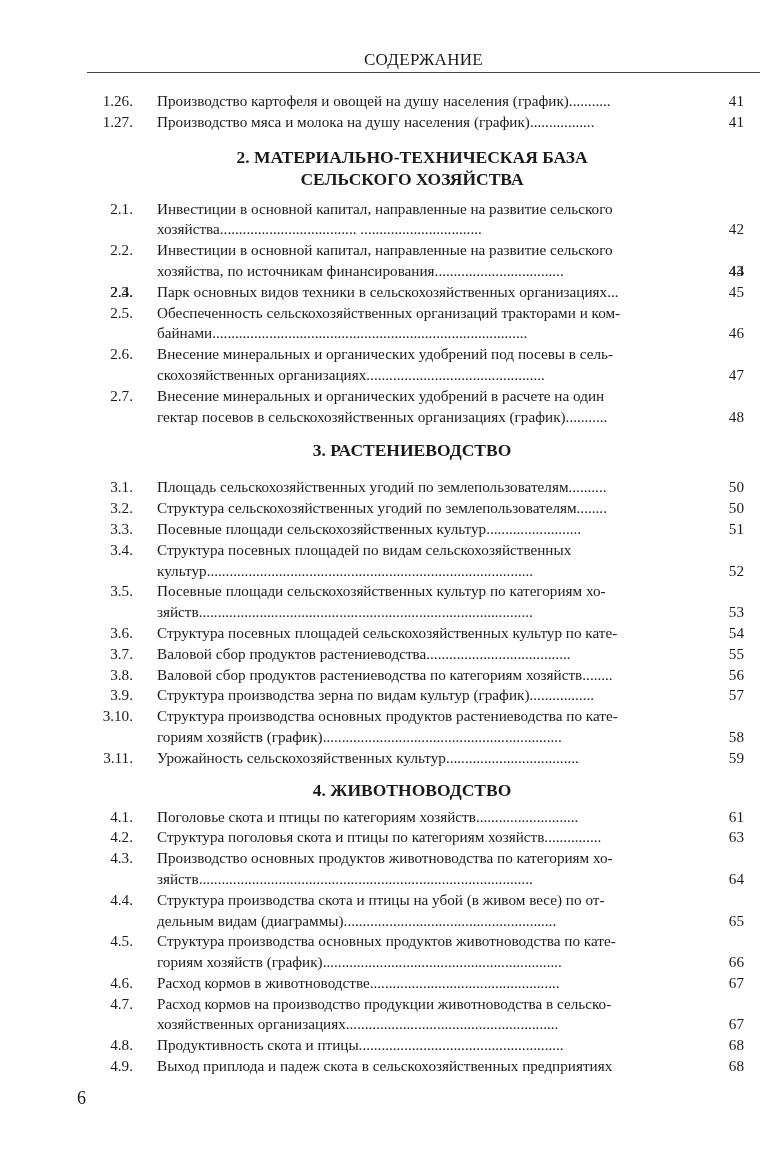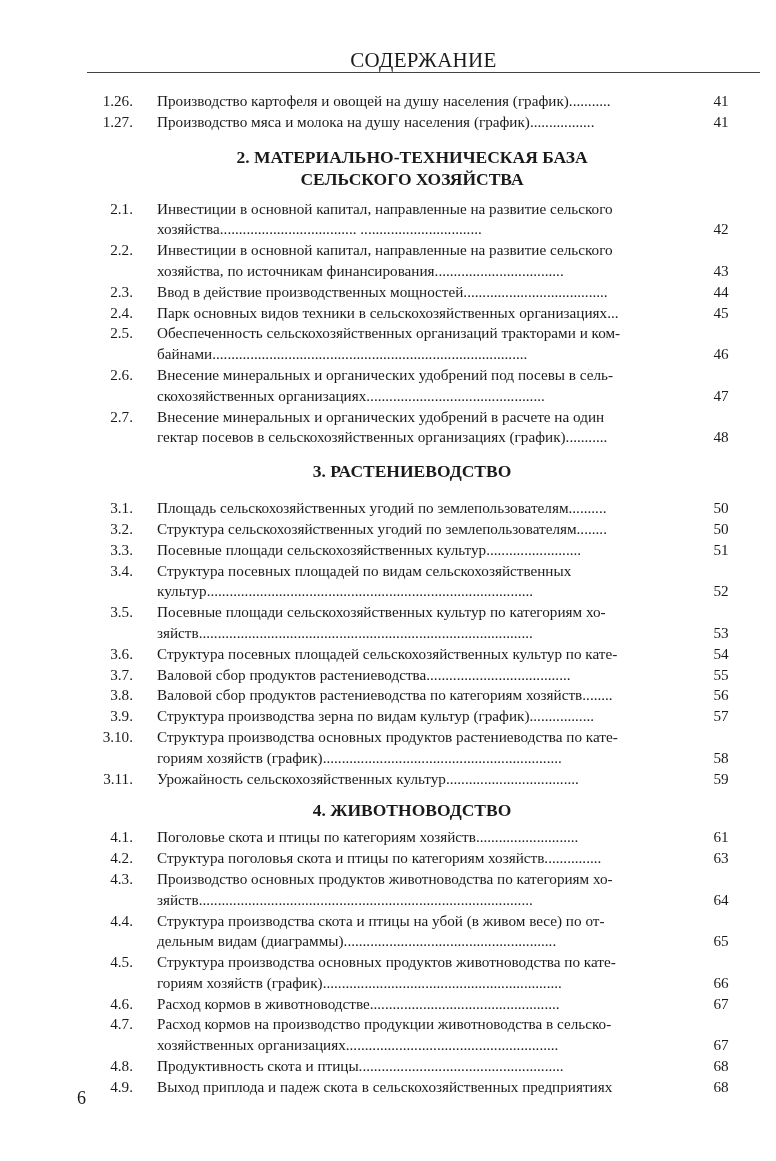--- a/index.html
+++ b/index.html
@@ -14,21 +14,21 @@
       overflow: hidden;
       font-family: "Liberation Serif", "DejaVu Serif", serif;
       color: #1a1a1a;
     }
     .page-header {
       position: absolute;
       left: 87px;
       top: 50px;
       width: 673px;
       text-align: center;
-      font-size: 21px;
+      font-size: 17px;
       letter-spacing: 0.3px;
       line-height: 20px;
     }
     .header-rule {
       position: absolute;
       left: 87px;
       top: 72px;
       width: 673px;
       height: 0;
       border-top: 1.3px solid #444;
@@ -52,24 +52,24 @@
       top: 0;
     }
     .entry .text {
       margin-left: 157px;
       width: 528px;
       text-align: justify;
       text-align-last: left;
     }
     .entry .page {
       position: absolute;
-      right: 40px;
+      right: 32px;
       bottom: 0;
       width: 30px;
-      text-align: center;
+      text-align: right;
     }
     .section-title {
       text-align: center;
       font-weight: bold;
       font-size: 17.5px;
       line-height: 22px;
       padding-left: 48px;
       margin-top: 11px;
       margin-bottom: 10px;
     }
@@ -121,21 +121,20 @@
       <span class="page">42</span>
     </div>
     <div class="entry">
       <span class="num">2.2.</span>
       <div class="text">Инвестиции в основной капитал, направленные на развитие сельского</div>
       <div class="text">хозяйства, по источникам финансирования..................................</div>
       <span class="page">43</span>
     </div>
     <div class="entry">
       <span class="num">2.3.</span>
-      <div class="text">Ввод в действие производственных мощностей......................................</div>
       <span class="page">44</span>
     </div>
     <div class="entry">
       <span class="num">2.4.</span>
       <div class="text">Парк основных видов техники в сельскохозяйственных организациях...</div>
       <span class="page">45</span>
     </div>
     <div class="entry">
       <span class="num">2.5.</span>
       <div class="text">Обеспеченность сельскохозяйственных организаций тракторами и ком-</div>

